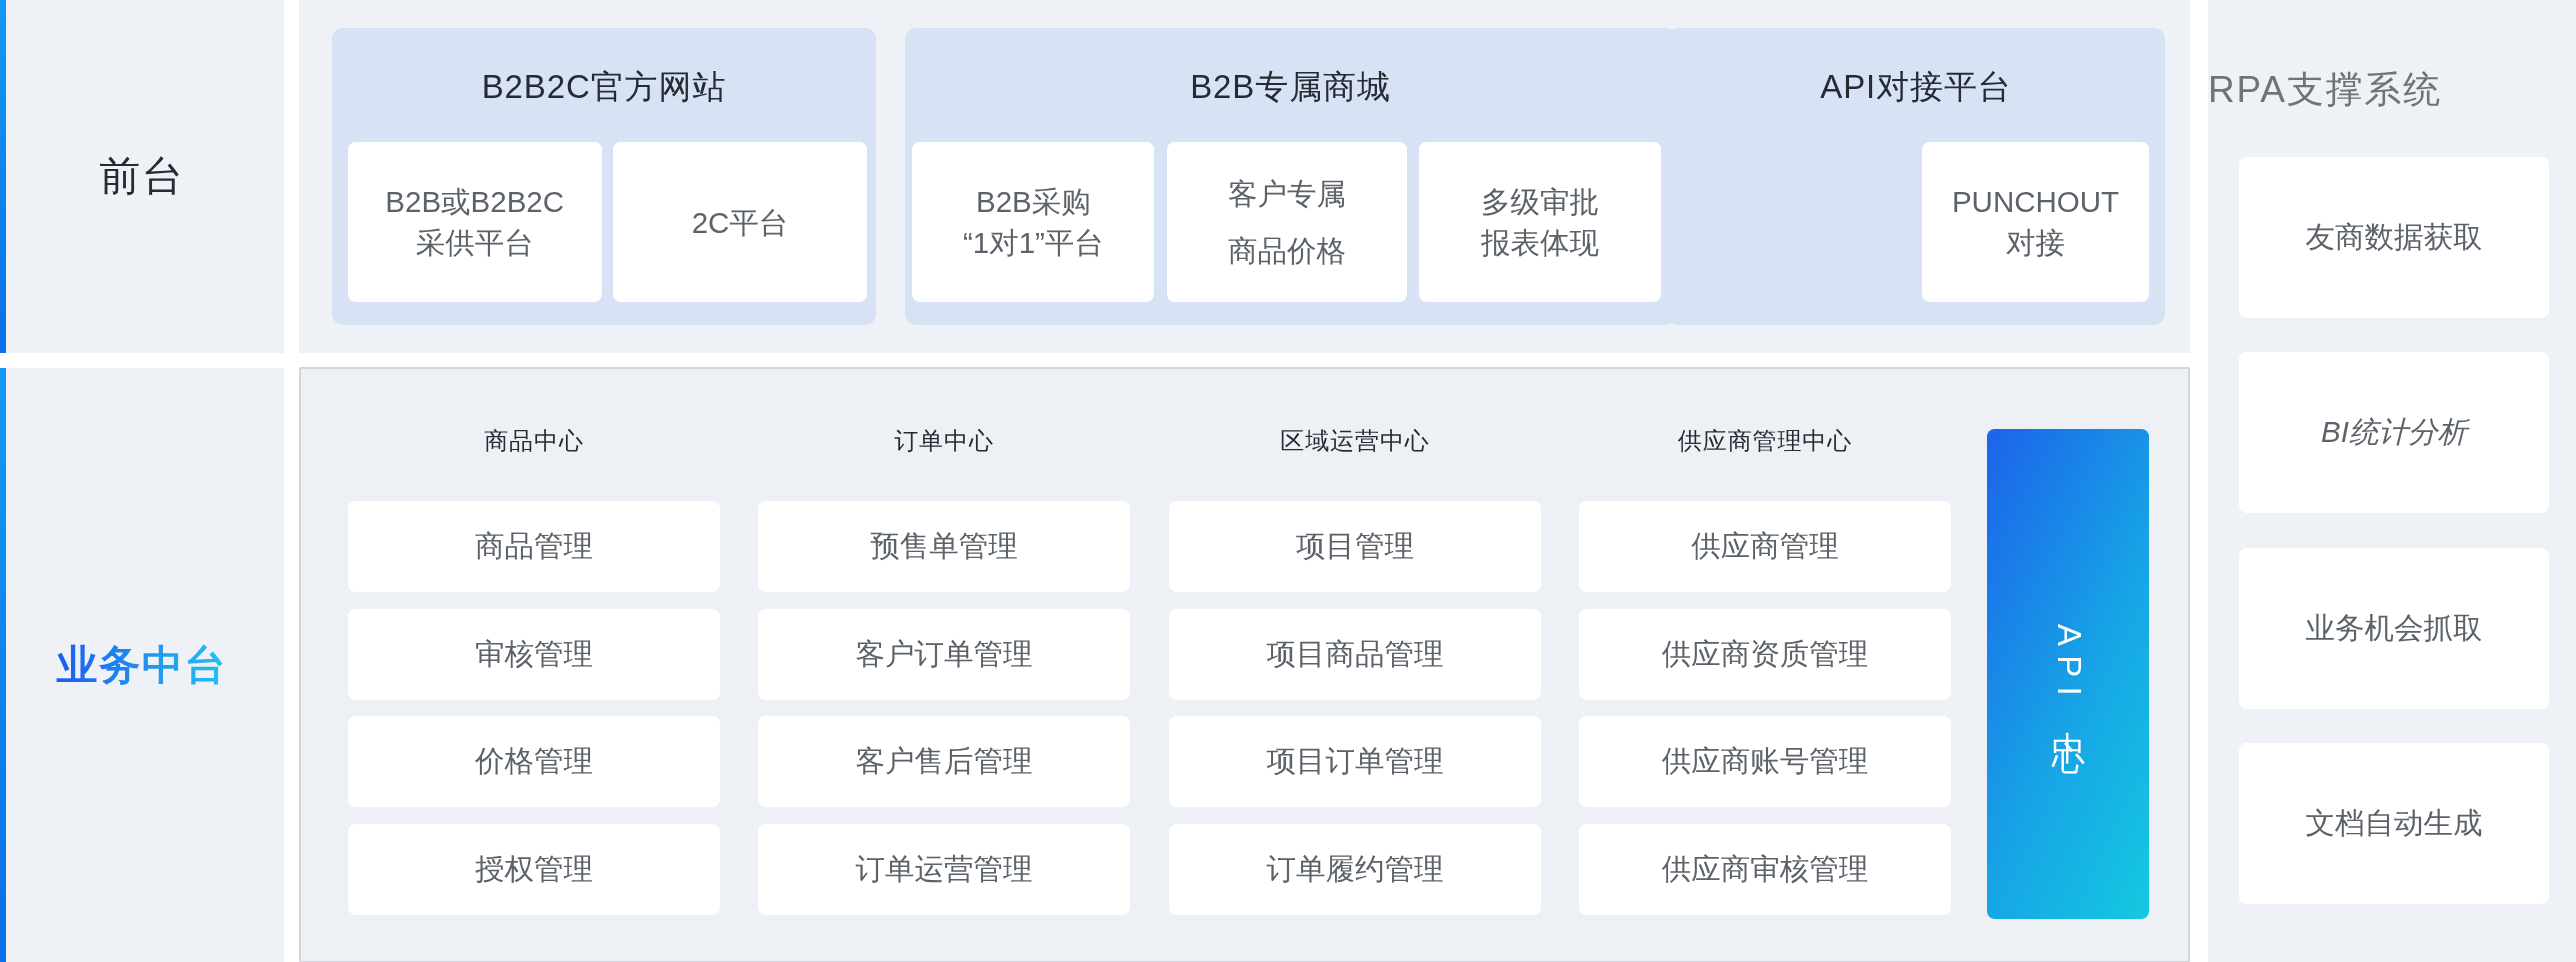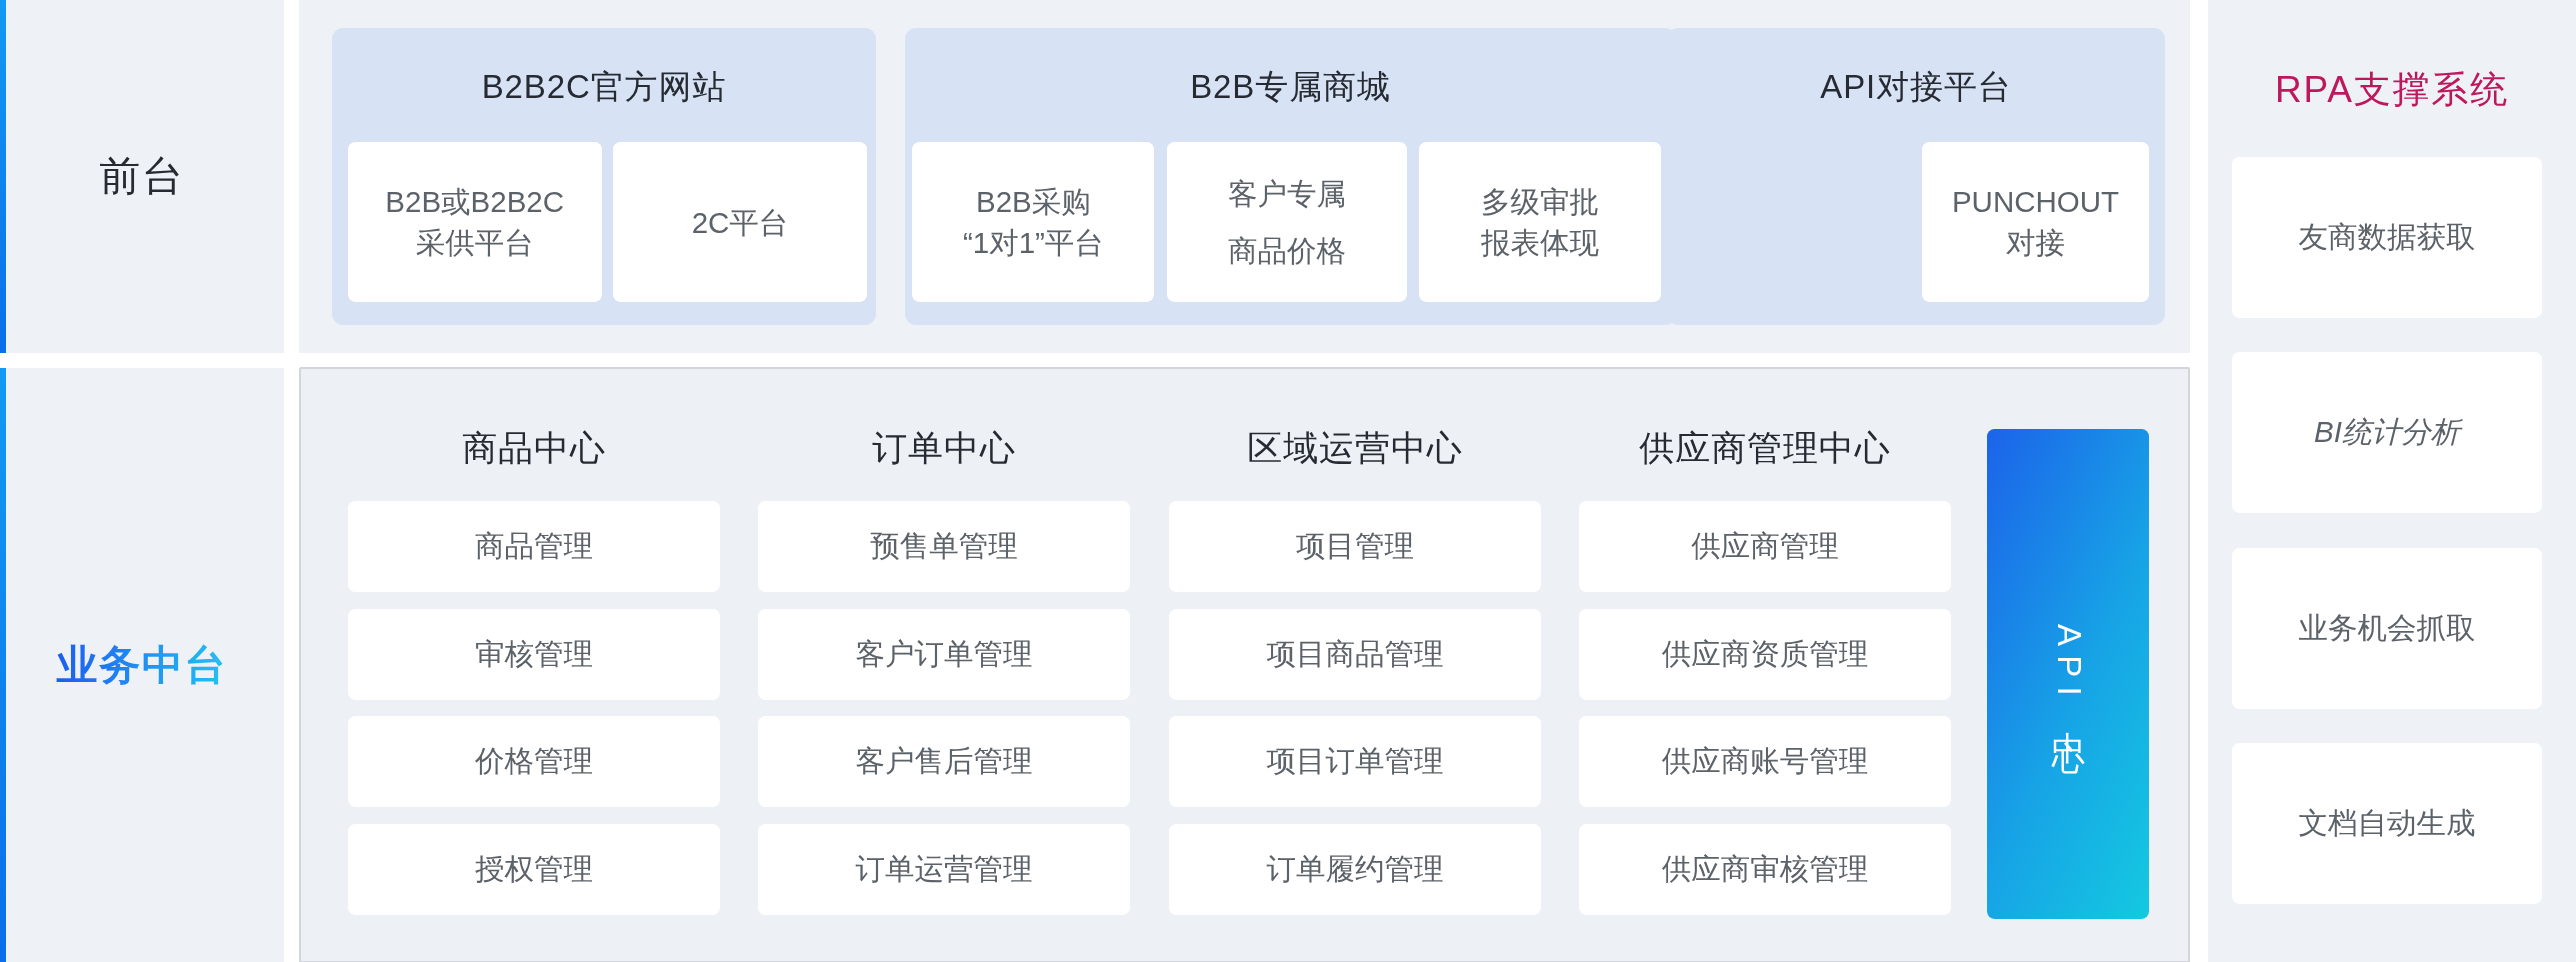--- a/index.html
+++ b/index.html
@@ -16,28 +16,28 @@
   .panel{position:absolute;background:#eef1f6;}
 
   
   .group{position:absolute;top:28px;height:297px;background:#d7e3f5;border-radius:11px;}
   .group-title{text-align:center;padding-top:37px;font-size:33px;color:#262b33;font-weight:400;letter-spacing:0.9px;}
   .subcard{position:absolute;top:114px;height:160px;background:#ffffff;border-radius:7.4px;display:flex;flex-direction:column;align-items:center;justify-content:center;font-size:29.5px;line-height:41px;color:#5c6269;text-align:center;}
 
   
   .middle-panel{background:#edf1f6;border:2.8px solid #d2d6dc;border-radius:1.8px;box-sizing:border-box;}
   .mcol{position:absolute;top:0;bottom:0;width:372px;}
-  .mcol-title{position:absolute;top:56px;left:0;width:100%;text-align:center;font-size:35px;color:#262b33;font-weight:400;letter-spacing:0.9px;}
+  .mcol-title{position:absolute;top:56px;left:0;width:100%;text-align:center;font-size:24px;color:#262b33;font-weight:400;letter-spacing:0.9px;}
   .item-card{position:absolute;left:0;width:372px;height:91px;background:#ffffff;border-radius:7.4px;display:flex;align-items:center;justify-content:center;font-size:29.5px;color:#5c6269;}
   .api-bar{position:absolute;left:1686px;top:60px;width:162px;height:490px;border-radius:7.4px;background:linear-gradient(115deg,#1c63e9 0%,#17a3e6 55%,#14c9e0 100%);display:flex;align-items:center;justify-content:center;}
   .api-bar span{writing-mode:vertical-rl;text-orientation:mixed;color:#ffffff;font-size:33px;letter-spacing:9.2px;font-weight:500;}
 
   
-  .rpa-title{text-align:center;padding-top:65px;font-size:37px;color:#be185d;font-weight:400;letter-spacing:1.8px;}
-  .rpa-card{position:absolute;left:24px;width:310px;height:161px;background:#ffffff;border-radius:7.4px;display:flex;align-items:center;justify-content:center;font-size:29.5px;color:#5c6269;}
+  .rpa-title{text-align:left;padding-top:65px;font-size:37px;color:#737373;font-weight:400;letter-spacing:1.8px;}
+  .rpa-card{position:absolute;left:31px;width:310px;height:161px;background:#ffffff;border-radius:7.4px;display:flex;align-items:center;justify-content:center;font-size:29.5px;color:#5c6269;}
 </style>
 </head>
 <body>
 
 <div class="stage">
 
   <aside class="side-panel" style="top:0;height:353px;">
     <span class="accent"></span>
     <span class="side-text">前台</span>
   </aside>

